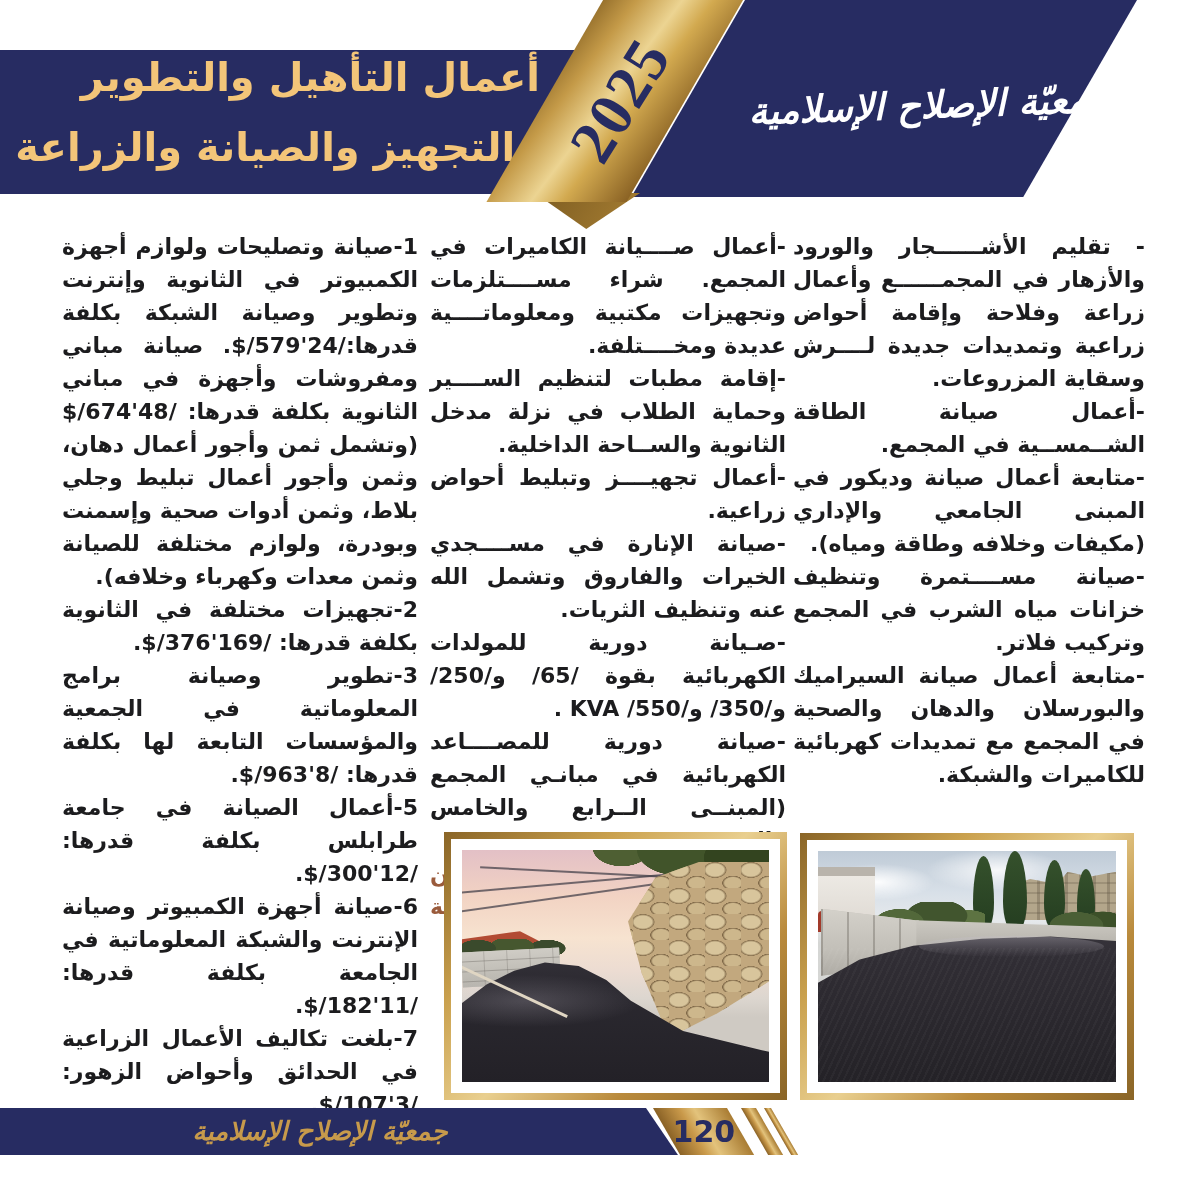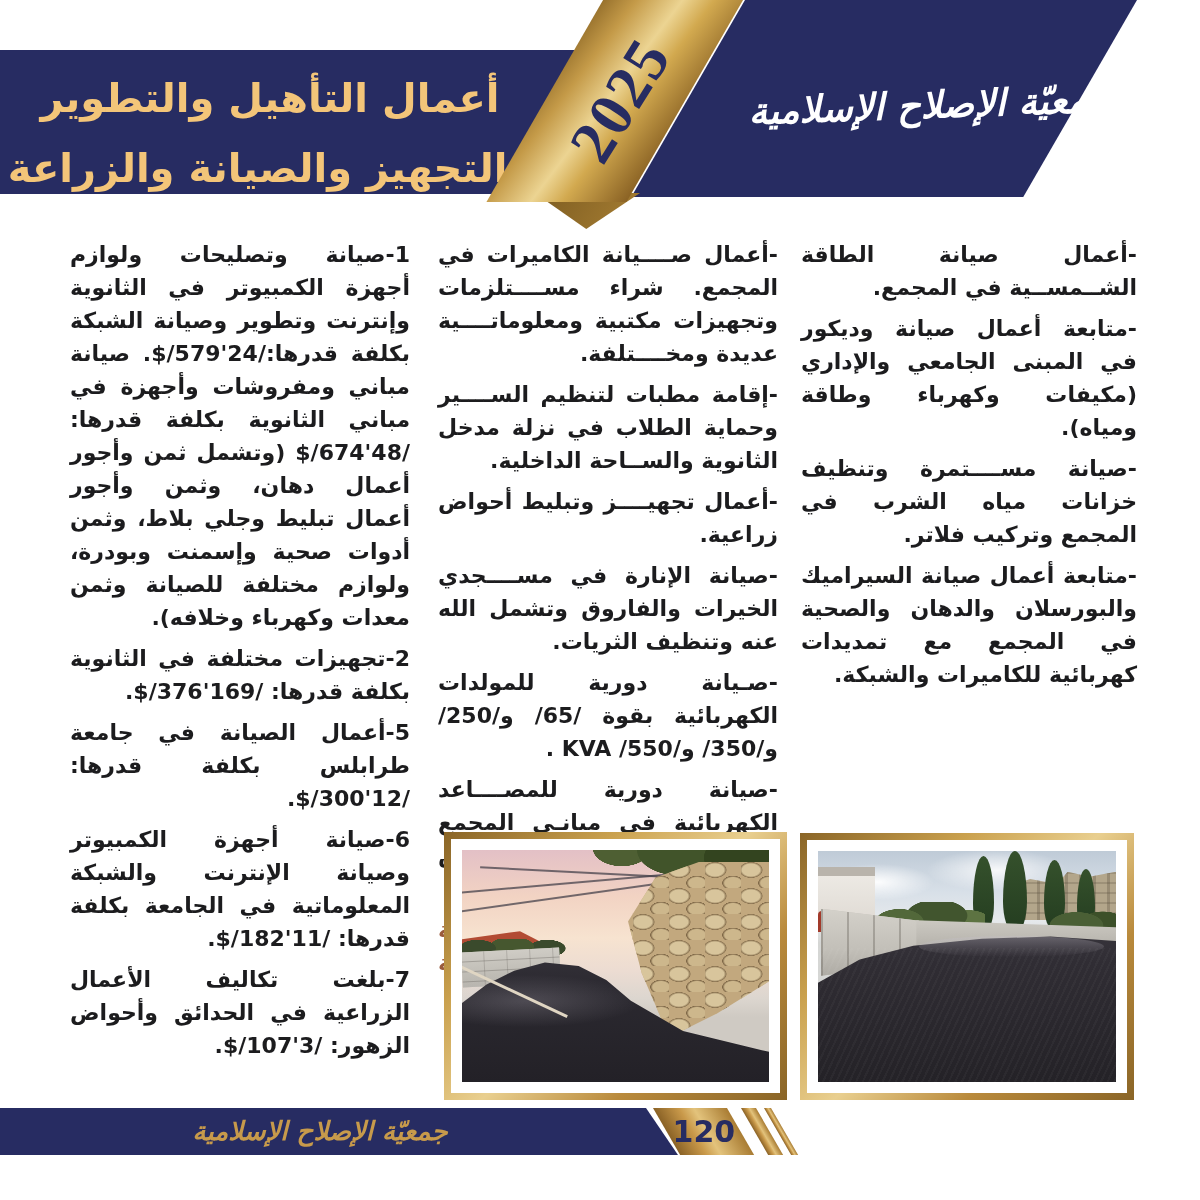--- a/index.html
+++ b/index.html
@@ -3,40 +3,40 @@
 <meta charset="utf-8">
 <style>
   html,body{margin:0;padding:0;background:#ffffff;}
   #page{position:relative;width:1200px;height:1200px;background:#fff;overflow:hidden;
         font-family:"DejaVu Sans","Liberation Sans",sans-serif;}
   .abs{position:absolute;}
 
   
   .hdr-banner{left:-120px;top:50px;width:708px;height:144px;background:#272c62;
       transform:skewX(-30deg);transform-origin:0 0;z-index:2;}
-  .hdr-title{left:0;top:63px;width:540px;height:140px;z-index:3;direction:rtl;text-align:center;
+  .hdr-title{left:0;top:42px;width:540px;height:140px;z-index:3;direction:rtl;text-align:right;
       color:#f3c579;font-size:40px;line-height:70px;font-weight:bold;padding-right:0;}
   .hdr-ribbon{left:610px;top:-12px;width:140px;height:214px;transform:skewX(-30deg);transform-origin:0 0;z-index:4;
       background:linear-gradient(100deg,#96702c 0%,#c49a48 20%,#ecd492 46%,#d2a94f 64%,#8a6224 100%);}
   .hdr-fold{left:528px;top:193px;width:112px;height:36px;z-index:3;
       background:linear-gradient(120deg,#7a5a20,#a87f33);
       clip-path:polygon(6% 0,100% 0,52% 100%);}
   .hdr-year{left:535px;top:60px;width:170px;height:80px;z-index:5;display:flex;align-items:center;justify-content:center;
       transform:rotate(-58deg);color:#272c62;font-family:"Liberation Serif","DejaVu Serif",serif;
       font-size:62px;font-weight:bold;letter-spacing:2px;}
   .hdr-navy{left:745px;top:0;width:392px;height:197px;background:#272c62;
       transform:skewX(-30deg);transform-origin:0 0;z-index:2;}
   .hdr-org{left:730px;top:58px;width:400px;height:96px;z-index:3;direction:rtl;text-align:center;
       color:#ffffff;font-size:37px;font-weight:bold;line-height:96px;transform:rotate(-2deg);
       font-style:italic;}
 
   
   .col{top:230px;direction:rtl;text-align:justify;text-align-last:right;color:#1c1c1e;
       font-size:22px;line-height:33px;font-weight:bold;z-index:1;}
-  .col p{margin:8px;}
+  .col p{margin:0;}
   .col p.highlight{color:#9a5b3c;}
   #col-right{left:793px;width:352px;}
   #col-middle{left:430px;width:356px;}
   #col-left{left:62px;width:356px;}
 
   
   .frame{padding:7px;z-index:6;
       background:linear-gradient(135deg,#8a6527 0%,#caa14e 28%,#e9cf8f 50%,#b98a3c 72%,#8a6527 100%);}
   .mat{background:#ffffff;width:100%;height:100%;padding:11px;box-sizing:border-box;}
   .scene{position:relative;width:100%;height:100%;overflow:hidden;}
@@ -142,39 +142,41 @@
   <div class="abs hdr-fold"></div>
   <div class="abs hdr-ribbon"></div>
   <div class="abs hdr-year">2025</div>
   <div class="abs hdr-title">
     <div>أعمال التأهيل والتطوير</div>
     <div>والتجهيز والصيانة والزراعة</div>
   </div>
   <div class="abs hdr-org">جمعيّة الإصلاح الإسلامية</div>
 
   <div class="abs col" id="col-right">
+    <p>- تقليم الأشــــــجار والورود والأزهار في المجمــــــع وأعمال زراعة وفلاحة وإقامة أحواض زراعية وتمديدات جديدة لــــرش وسقاية المزروعات.</p>
     <p>-أعمال صيانة الطاقة الشــمســية في المجمع.</p>
-    <p>-متابعة أعمال صيانة وديكور في المبنى الجامعي والإداري (مكيفات وكهرباء وطاقة ومياه).</p>
+    <p>-متابعة أعمال صيانة وديكور في المبنى الجامعي والإداري (مكيفات وخلافه وطاقة ومياه).</p>
     <p>-صيانة مســــتمرة وتنظيف خزانات مياه الشرب في المجمع وتركيب فلاتر.</p>
     <p>-متابعة أعمال صيانة السيراميك والبورسلان والدهان والصحية في المجمع مع تمديدات كهربائية للكاميرات والشبكة.</p>
   </div>
 
   <div class="abs col" id="col-middle">
     <p>-أعمال صــــيانة الكاميرات في المجمع. شراء مســــتلزمات وتجهيزات مكتبية ومعلوماتــــية عديدة ومخــــتلفة.</p>
     <p>-إقامة مطبات لتنظيم الســــير وحماية الطلاب في نزلة مدخل الثانوية والســاحة الداخلية.</p>
     <p>-أعمال تجهيــــز وتبليط أحواض زراعية.</p>
     <p>-صيانة الإنارة في مســــجدي الخيرات والفاروق وتشمل الله عنه وتنظيف الثريات.</p>
     <p>-صـيانة دورية للمولدات الكهربائية بقوة /65/ و/250/ و/350/ و/550/ KVA .</p>
     <p>-صيانة دورية للمصــــاعد الكهربائية في مبانـي المجمع (المبنــى الــرابع والخامس والمبنى).</p>
     <p class="highlight">وقد كانت التكاليف الإجمالية من تاريخ 26/2/2024م ولغاية 31/1/2025م كما يأتي:</p>
   </div>
 
   <div class="abs col" id="col-left">
     <p>1-صيانة وتصليحات ولوازم أجهزة الكمبيوتر في الثانوية وإنترنت وتطوير وصيانة الشبكة بكلفة قدرها:/24'579/$. صيانة مباني ومفروشات وأجهزة في مباني الثانوية بكلفة قدرها: /48'674/$ (وتشمل ثمن وأجور أعمال دهان، وثمن وأجور أعمال تبليط وجلي بلاط، وثمن أدوات صحية وإسمنت وبودرة، ولوازم مختلفة للصيانة وثمن معدات وكهرباء وخلافه).</p>
     <p>2-تجهيزات مختلفة في الثانوية بكلفة قدرها: /169'376/$.</p>
+    <p>3-تطوير وصيانة برامج المعلوماتية في الجمعية والمؤسسات التابعة لها بكلفة قدرها: /8'963/$.</p>
     <p>5-أعمال الصيانة في جامعة طرابلس بكلفة قدرها: /12'300/$.</p>
     <p>6-صيانة أجهزة الكمبيوتر وصيانة الإنترنت والشبكة المعلوماتية في الجامعة بكلفة قدرها: /11'182/$.</p>
     <p>7-بلغت تكاليف الأعمال الزراعية في الحدائق وأحواض الزهور: /3'107/$.</p>
 
   </div>
 
   <div class="abs frame" id="frame-left">
     <div class="mat">
       <div class="scene">
         <div class="sl-sky"></div>

